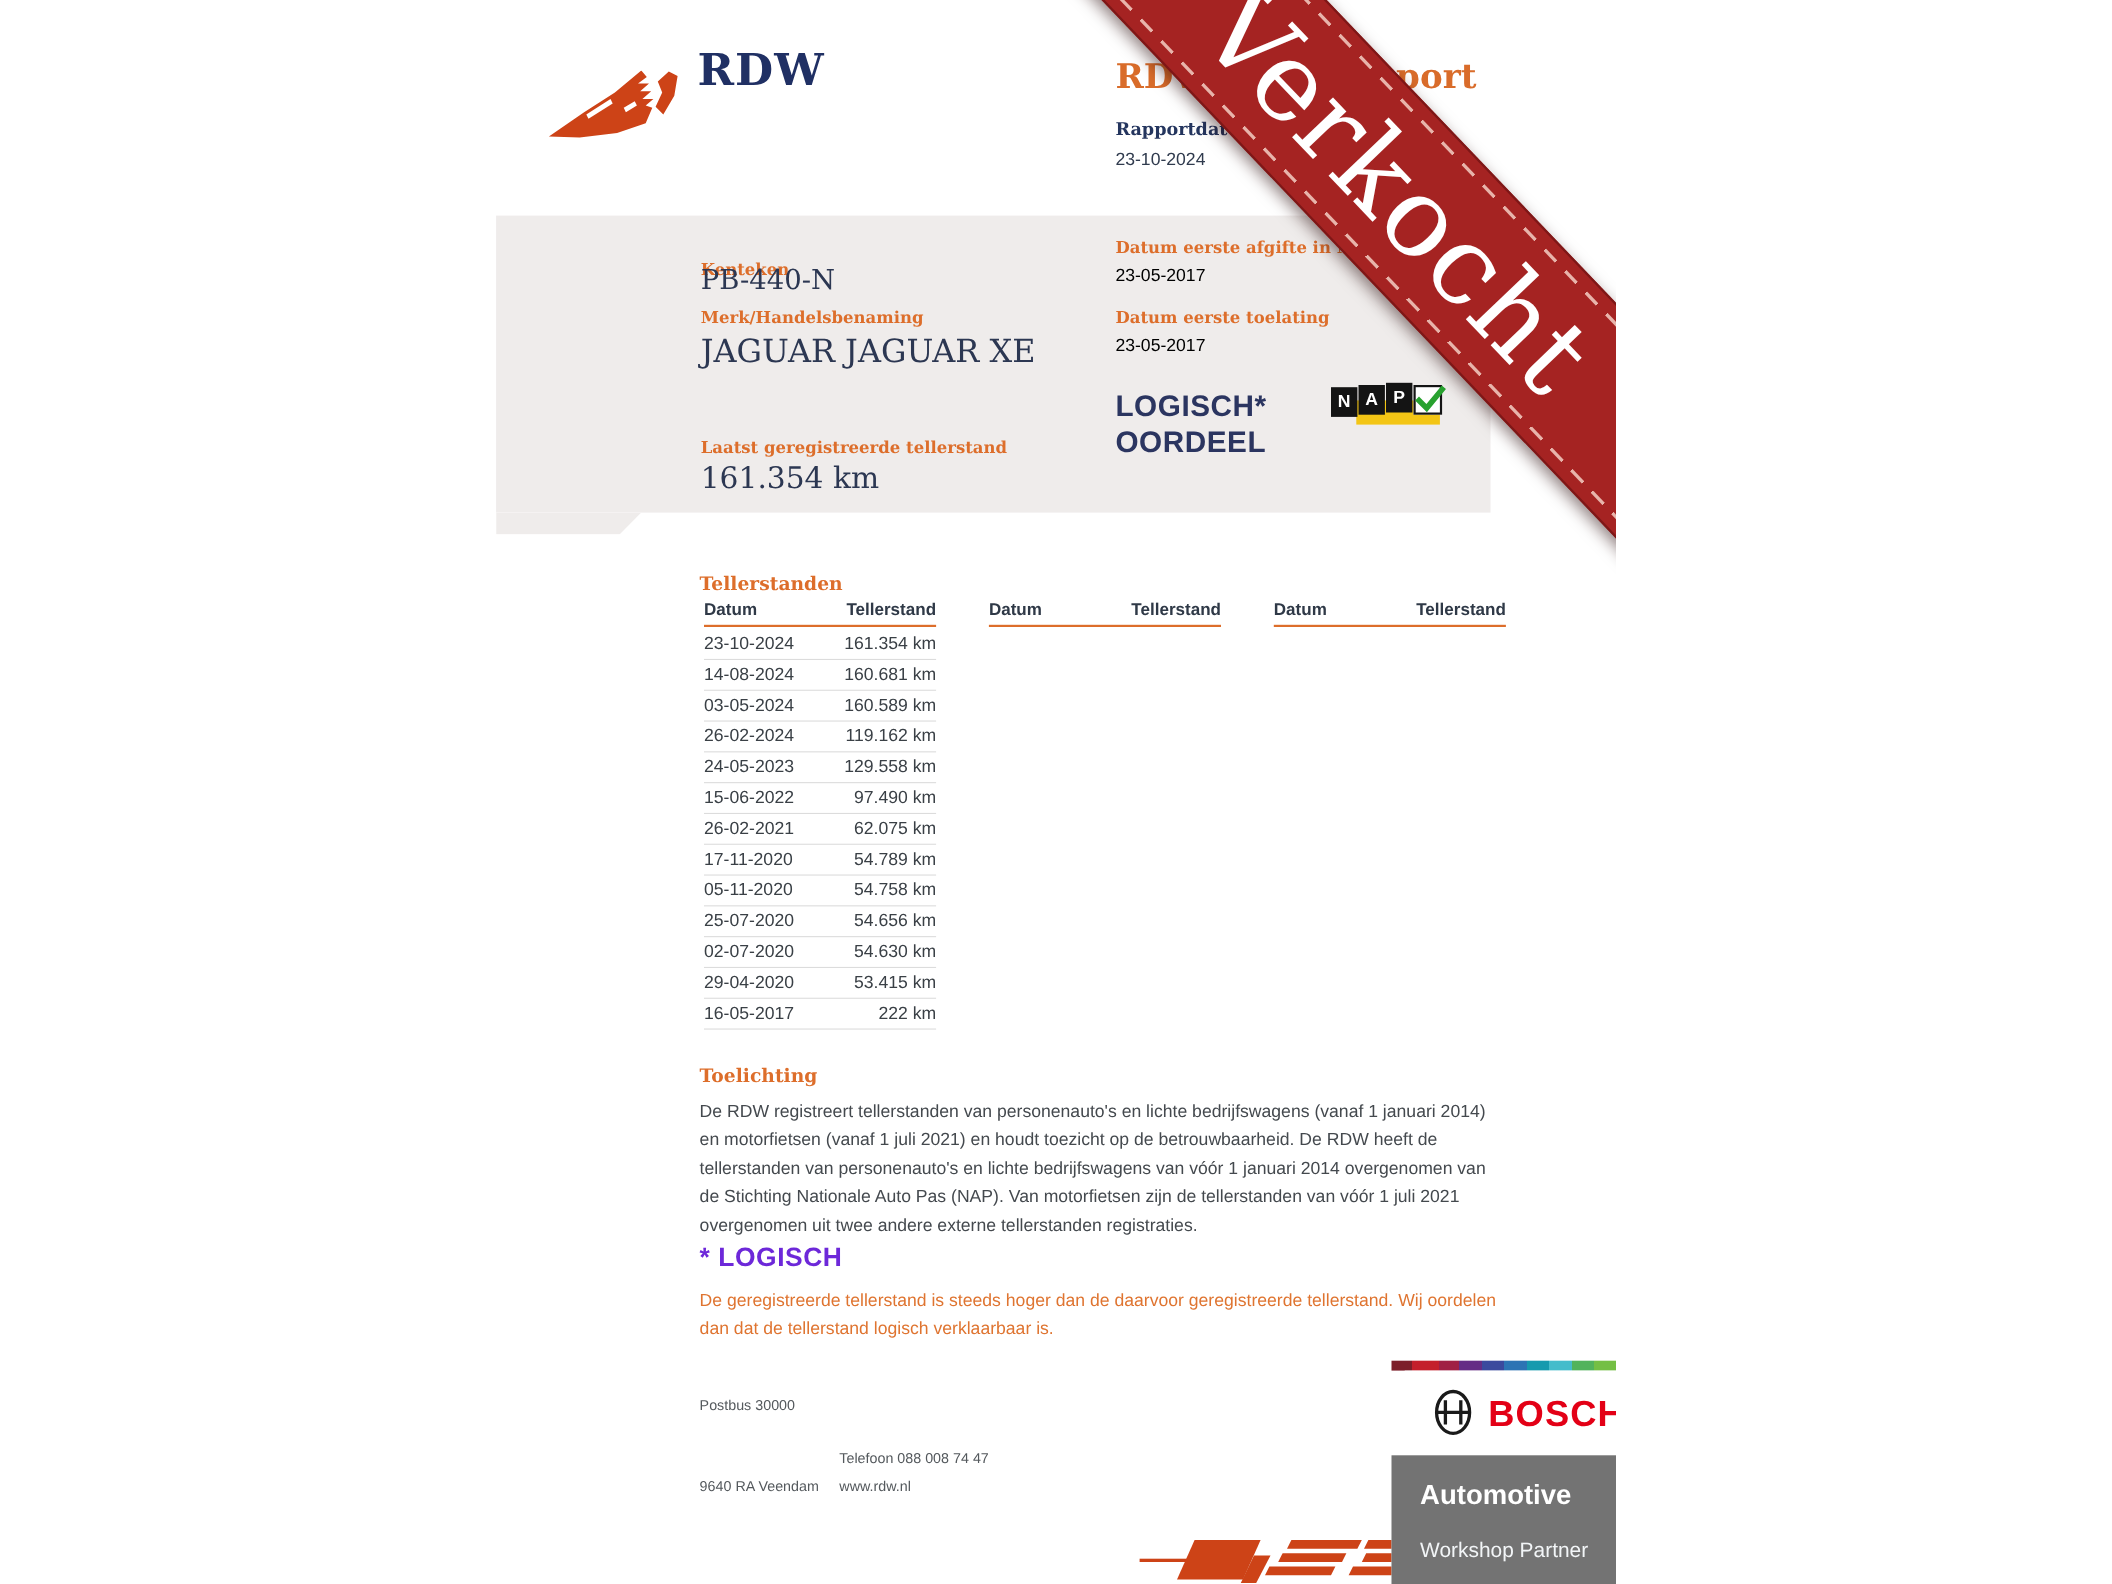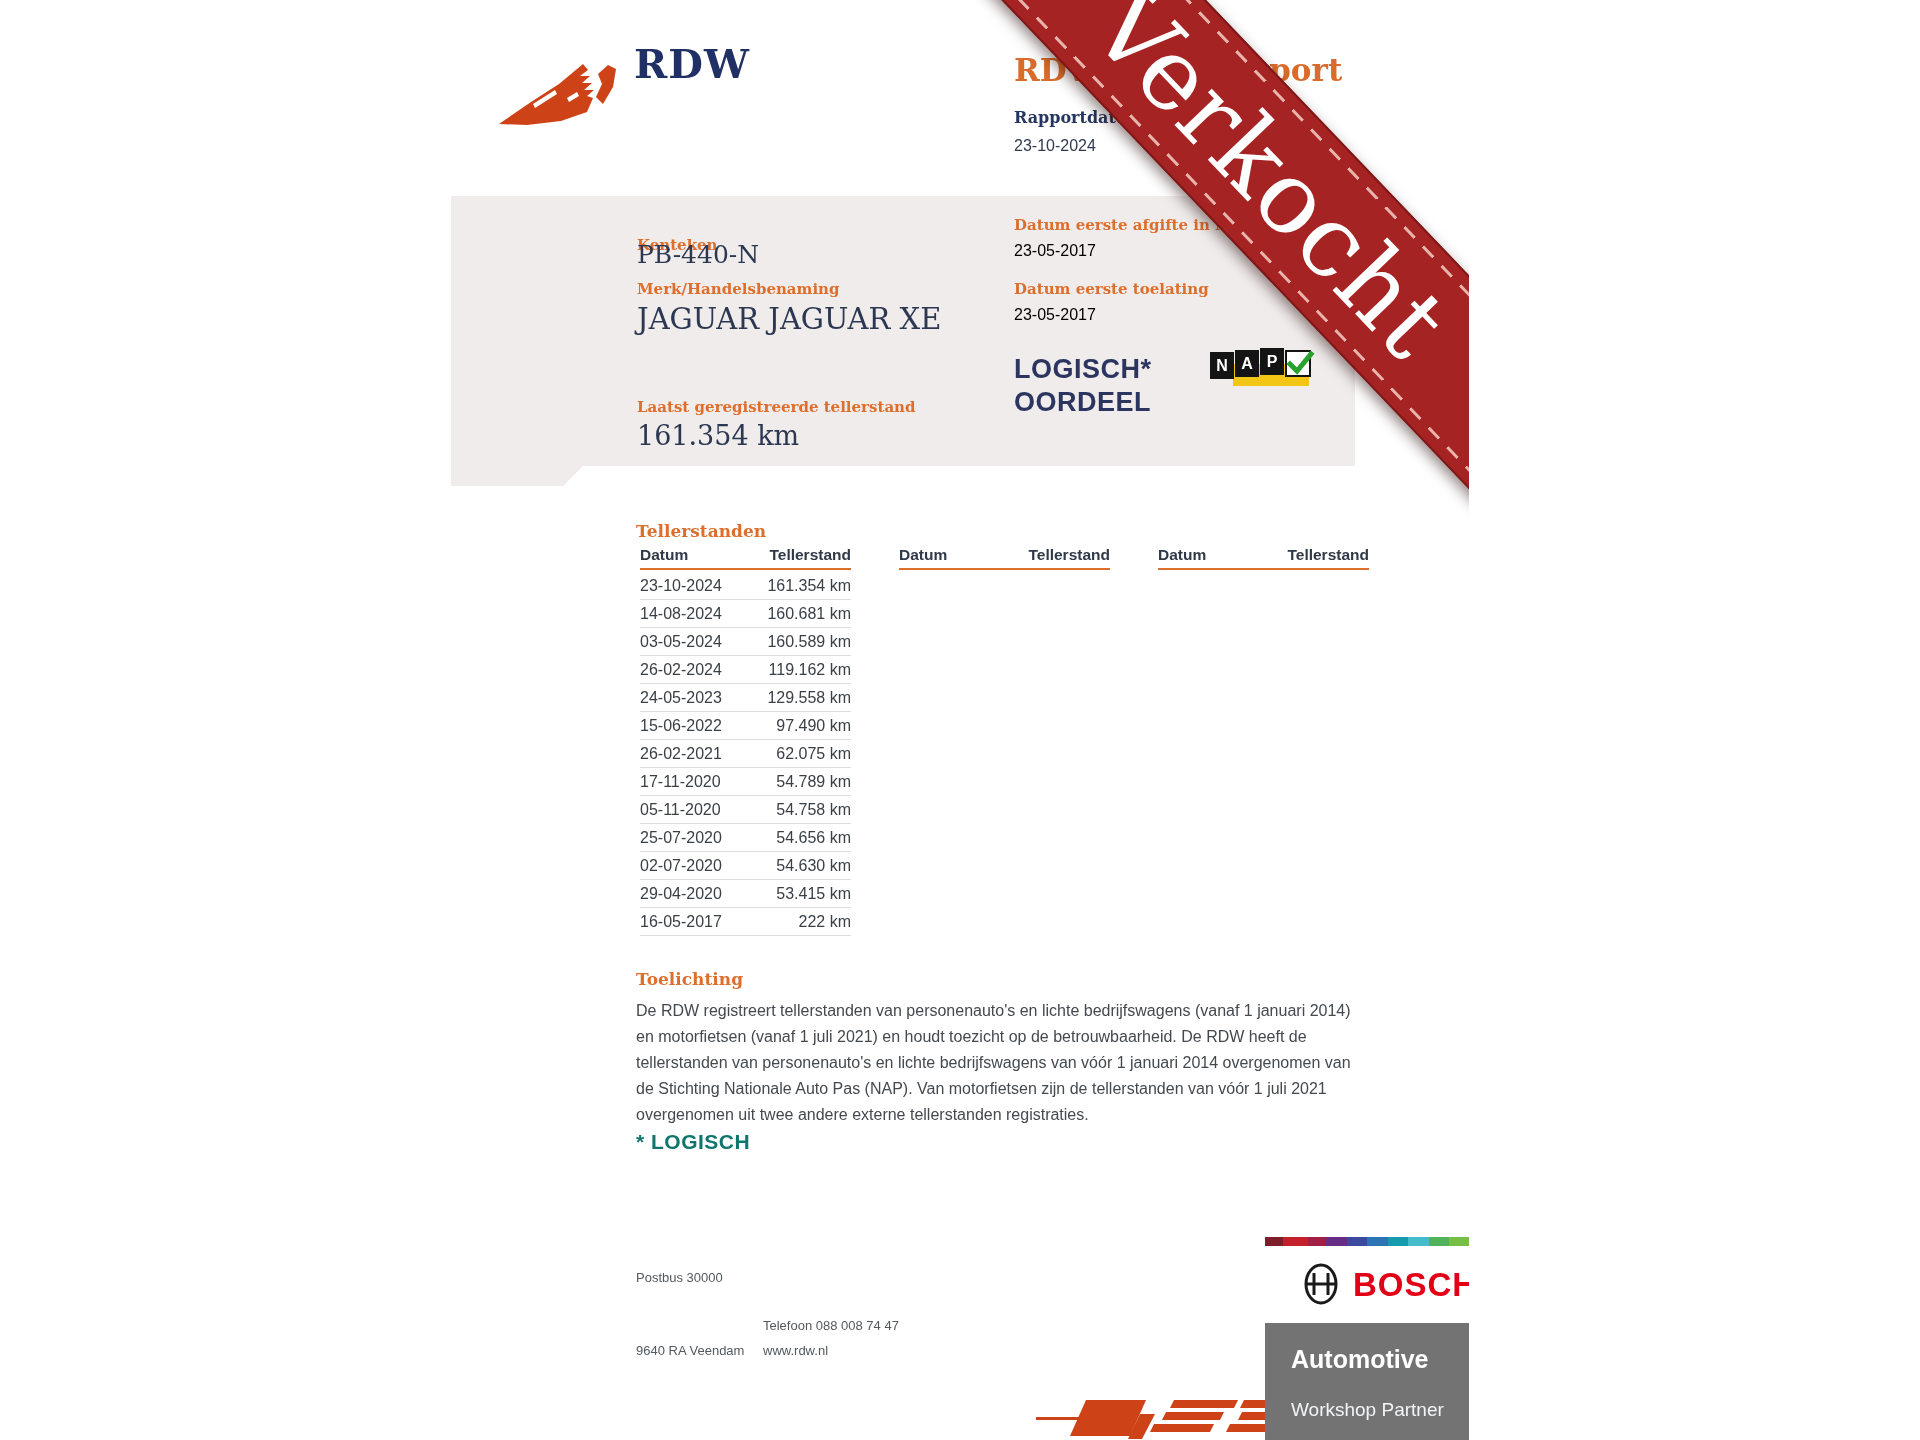--- a/index.html
+++ b/index.html
@@ -47,22 +47,22 @@
   .tgroup { position:absolute; top:546px; width:211px; }
   .tgroup .thead { display:flex; justify-content:space-between; font-size:15.5px; font-weight:bold;
                    color:#2f3947; padding-bottom:4px; border-bottom:2px solid #dd6e2b;gap:32px; }
   .tgroup .rows { margin-top:2px; }
   .t-row { display:flex; justify-content:space-between; font-size:16px; color:#3a4046;
            line-height:27px; height:28px; border-bottom:1px solid #dcdcdc; }
 
   
   .body-text { position:absolute; left:636px; top:998px; width:732px; font-size:16px;
                line-height:26px; color:#44494e; }
-  .logisch-heading { position:absolute; left:636px; top:1130px; font-size:21px; font-weight:bold;
-                     color:#0f766e; letter-spacing:0.5px; }
+  .logisch-heading { position:absolute; left:636px; top:1130px; font-size:24px; font-weight:bold;
+                     color:#6d28d9; letter-spacing:0.5px; }
   .logisch-note { position:absolute; left:636px; top:1170px; width:748px; font-size:16px;
                   line-height:26px; color:#df7430; }
 
   
   .foot { position:absolute; font-size:13px; color:#54595d; white-space:nowrap; }
 
   
   .bottom-graphic { position:absolute; left:1028px; top:1384px; width:262px; height:56px; z-index:1; }
 
   
@@ -227,20 +227,21 @@
     <div class="tgroup" style="left:1158px;">
       <div class="thead">
         <span>Datum</span>
         <span>Tellerstand</span>
       </div>
     </div>
 
     <div class="section-heading" style="left:636px; top:969px;">Toelichting</div>
     <div class="body-text">De RDW registreert tellerstanden van personenauto's en lichte bedrijfswagens (vanaf 1 januari 2014) en motorfietsen (vanaf 1 juli 2021) en houdt toezicht op de betrouwbaarheid. De RDW heeft de tellerstanden van personenauto's en lichte bedrijfswagens van vóór 1 januari 2014 overgenomen van de Stichting Nationale Auto Pas (NAP). Van motorfietsen zijn de tellerstanden van vóór 1 juli 2021 overgenomen uit twee andere externe tellerstanden registraties.</div>
     <div class="logisch-heading">* LOGISCH</div>
+    <div class="logisch-note">De geregistreerde tellerstand is steeds hoger dan de daarvoor geregistreerde tellerstand. Wij oordelen dan dat de tellerstand logisch verklaarbaar is.</div>
 
     <div class="foot" style="left:636px; top:1270px;">Postbus 30000</div>
     <div class="foot" style="left:636px; top:1343px;">9640 RA Veendam</div>
     <div class="foot" style="left:763px; top:1318px;">Telefoon 088 008 74 47</div>
     <div class="foot" style="left:763px; top:1343px;">www.rdw.nl</div>
 
     <svg class="bottom-graphic" viewBox="0 0 262 56" xmlns="http://www.w3.org/2000/svg">
       <g fill="#cd4317">
         <rect x="8" y="33" width="50" height="3"></rect>
         <polygon points="42,52 58,16 118,16 102,52"></polygon>

